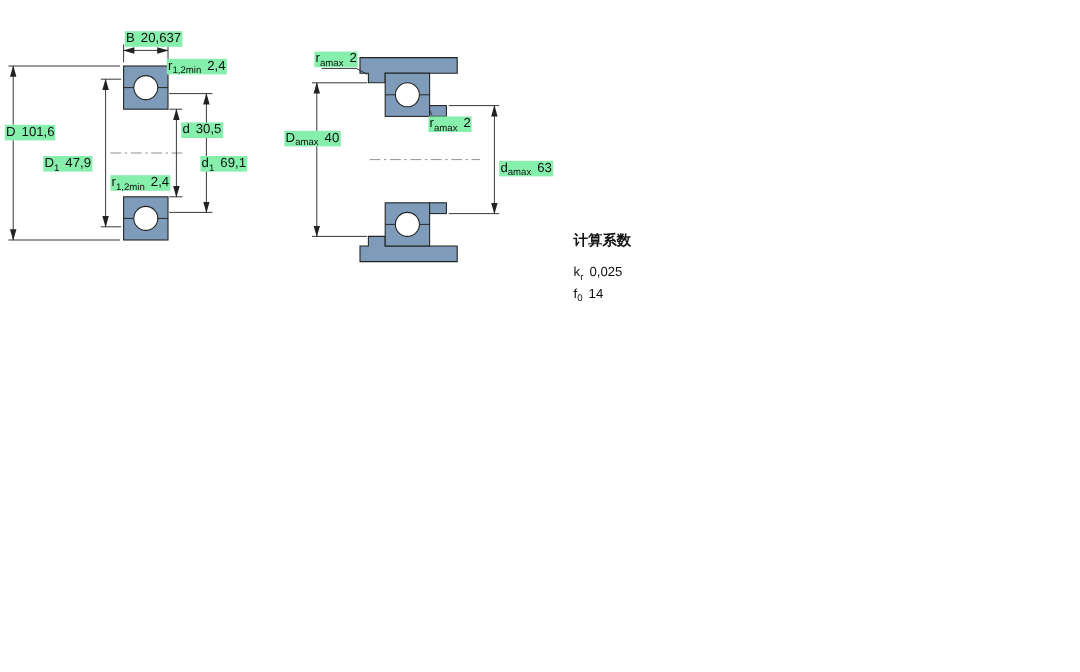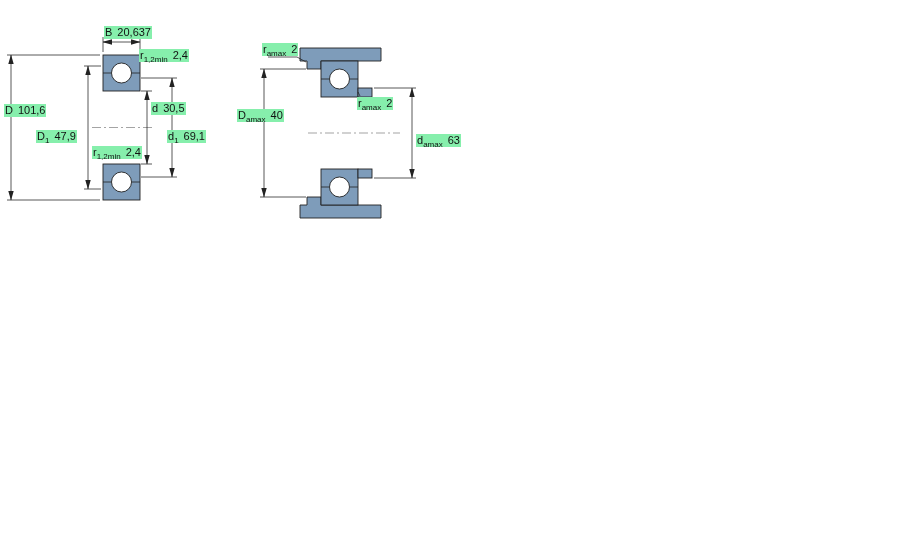--- a/index.html
+++ b/index.html
@@ -115,14 +115,19 @@
   <span class="lbl" style="left:92px;top:146px"><span>r</span><sub>1,2min</sub><span class="val">2,4</span></span>
 
   <span class="lbl" style="left:262px;top:43px"><span>r</span><sub>amax</sub><span class="val">2</span></span>
 
   <span class="lbl" style="left:237px;top:109px"><span>D</span><sub>amax</sub><span class="val">40</span></span>
 
   <span class="lbl" style="left:357px;top:97px"><span>r</span><sub>amax</sub><span class="val">2</span></span>
 
   <span class="lbl" style="left:416px;top:134px"><span>d</span><sub>amax</sub><span class="val">63</span></span>
 
+  <div class="factors" style="left:478px;top:192px">
+    <div class="f-title">计算系数</div>
+    <div class="f-row"><span>k</span><sub>r</sub><span class="val">0,025</span></div>
+    <div class="f-row"><span>f</span><sub>0</sub><span class="val">14</span></div>
+  </div>
 
 </div>
 
 </body></html>

